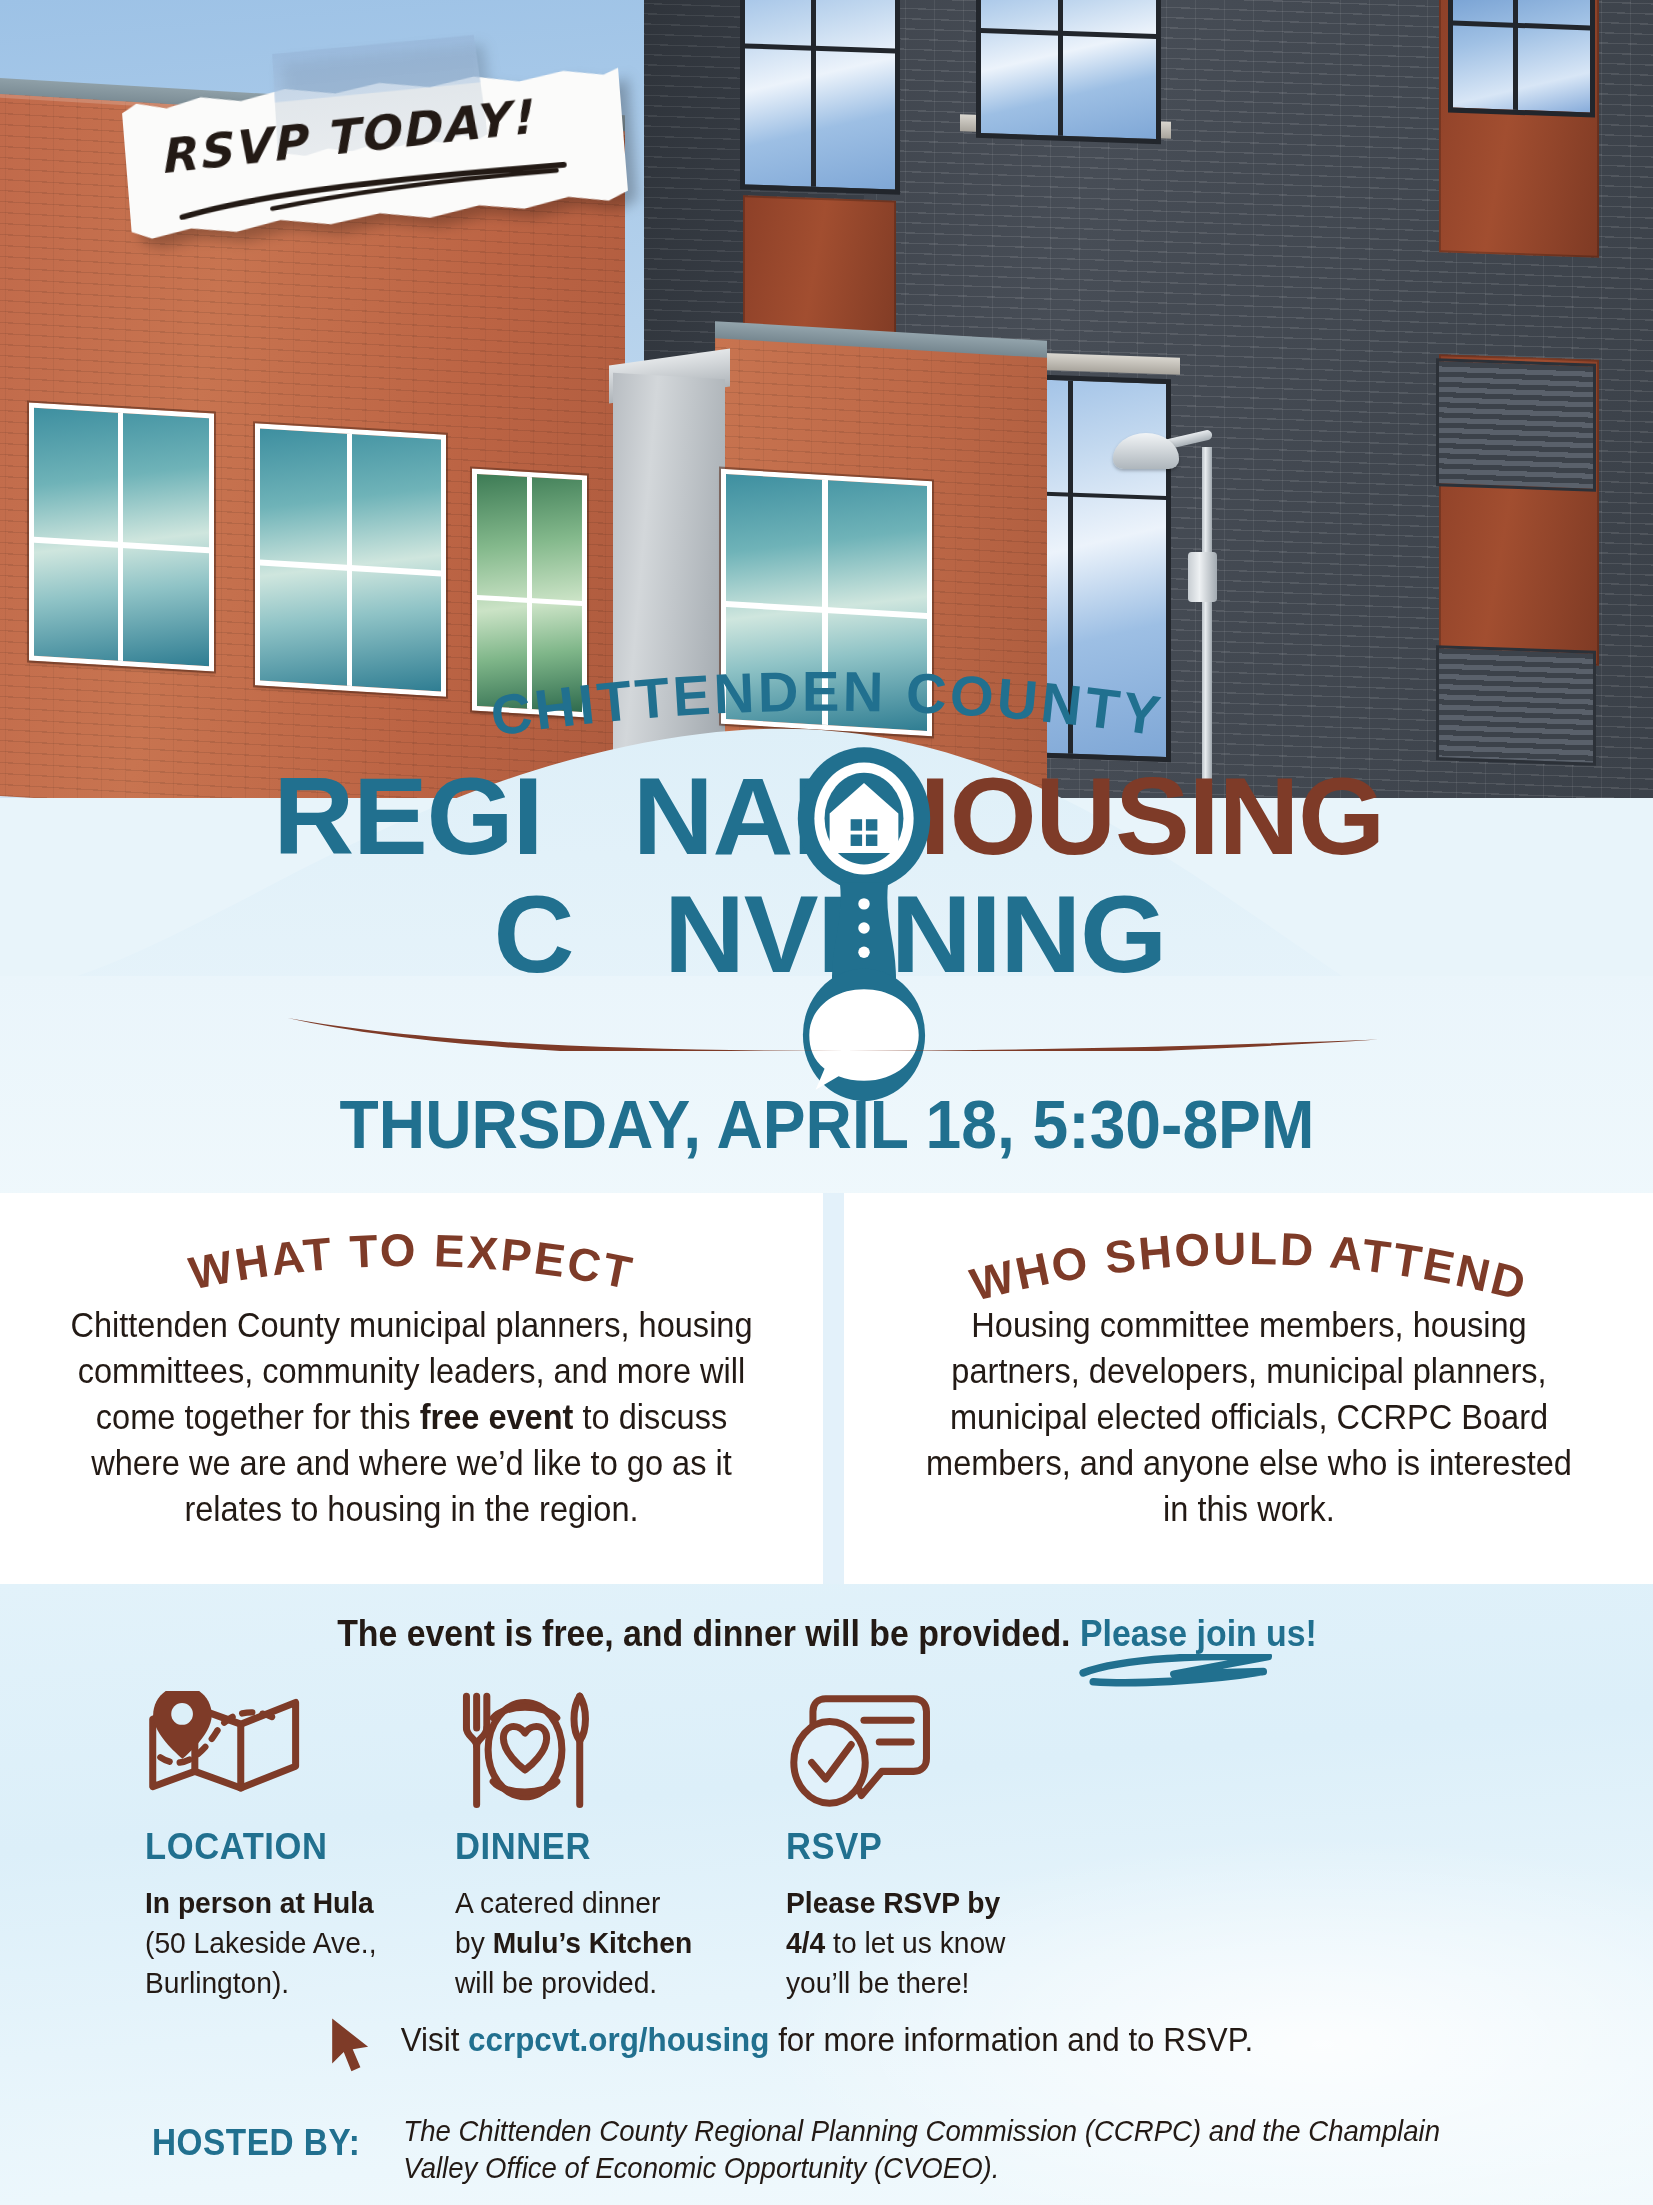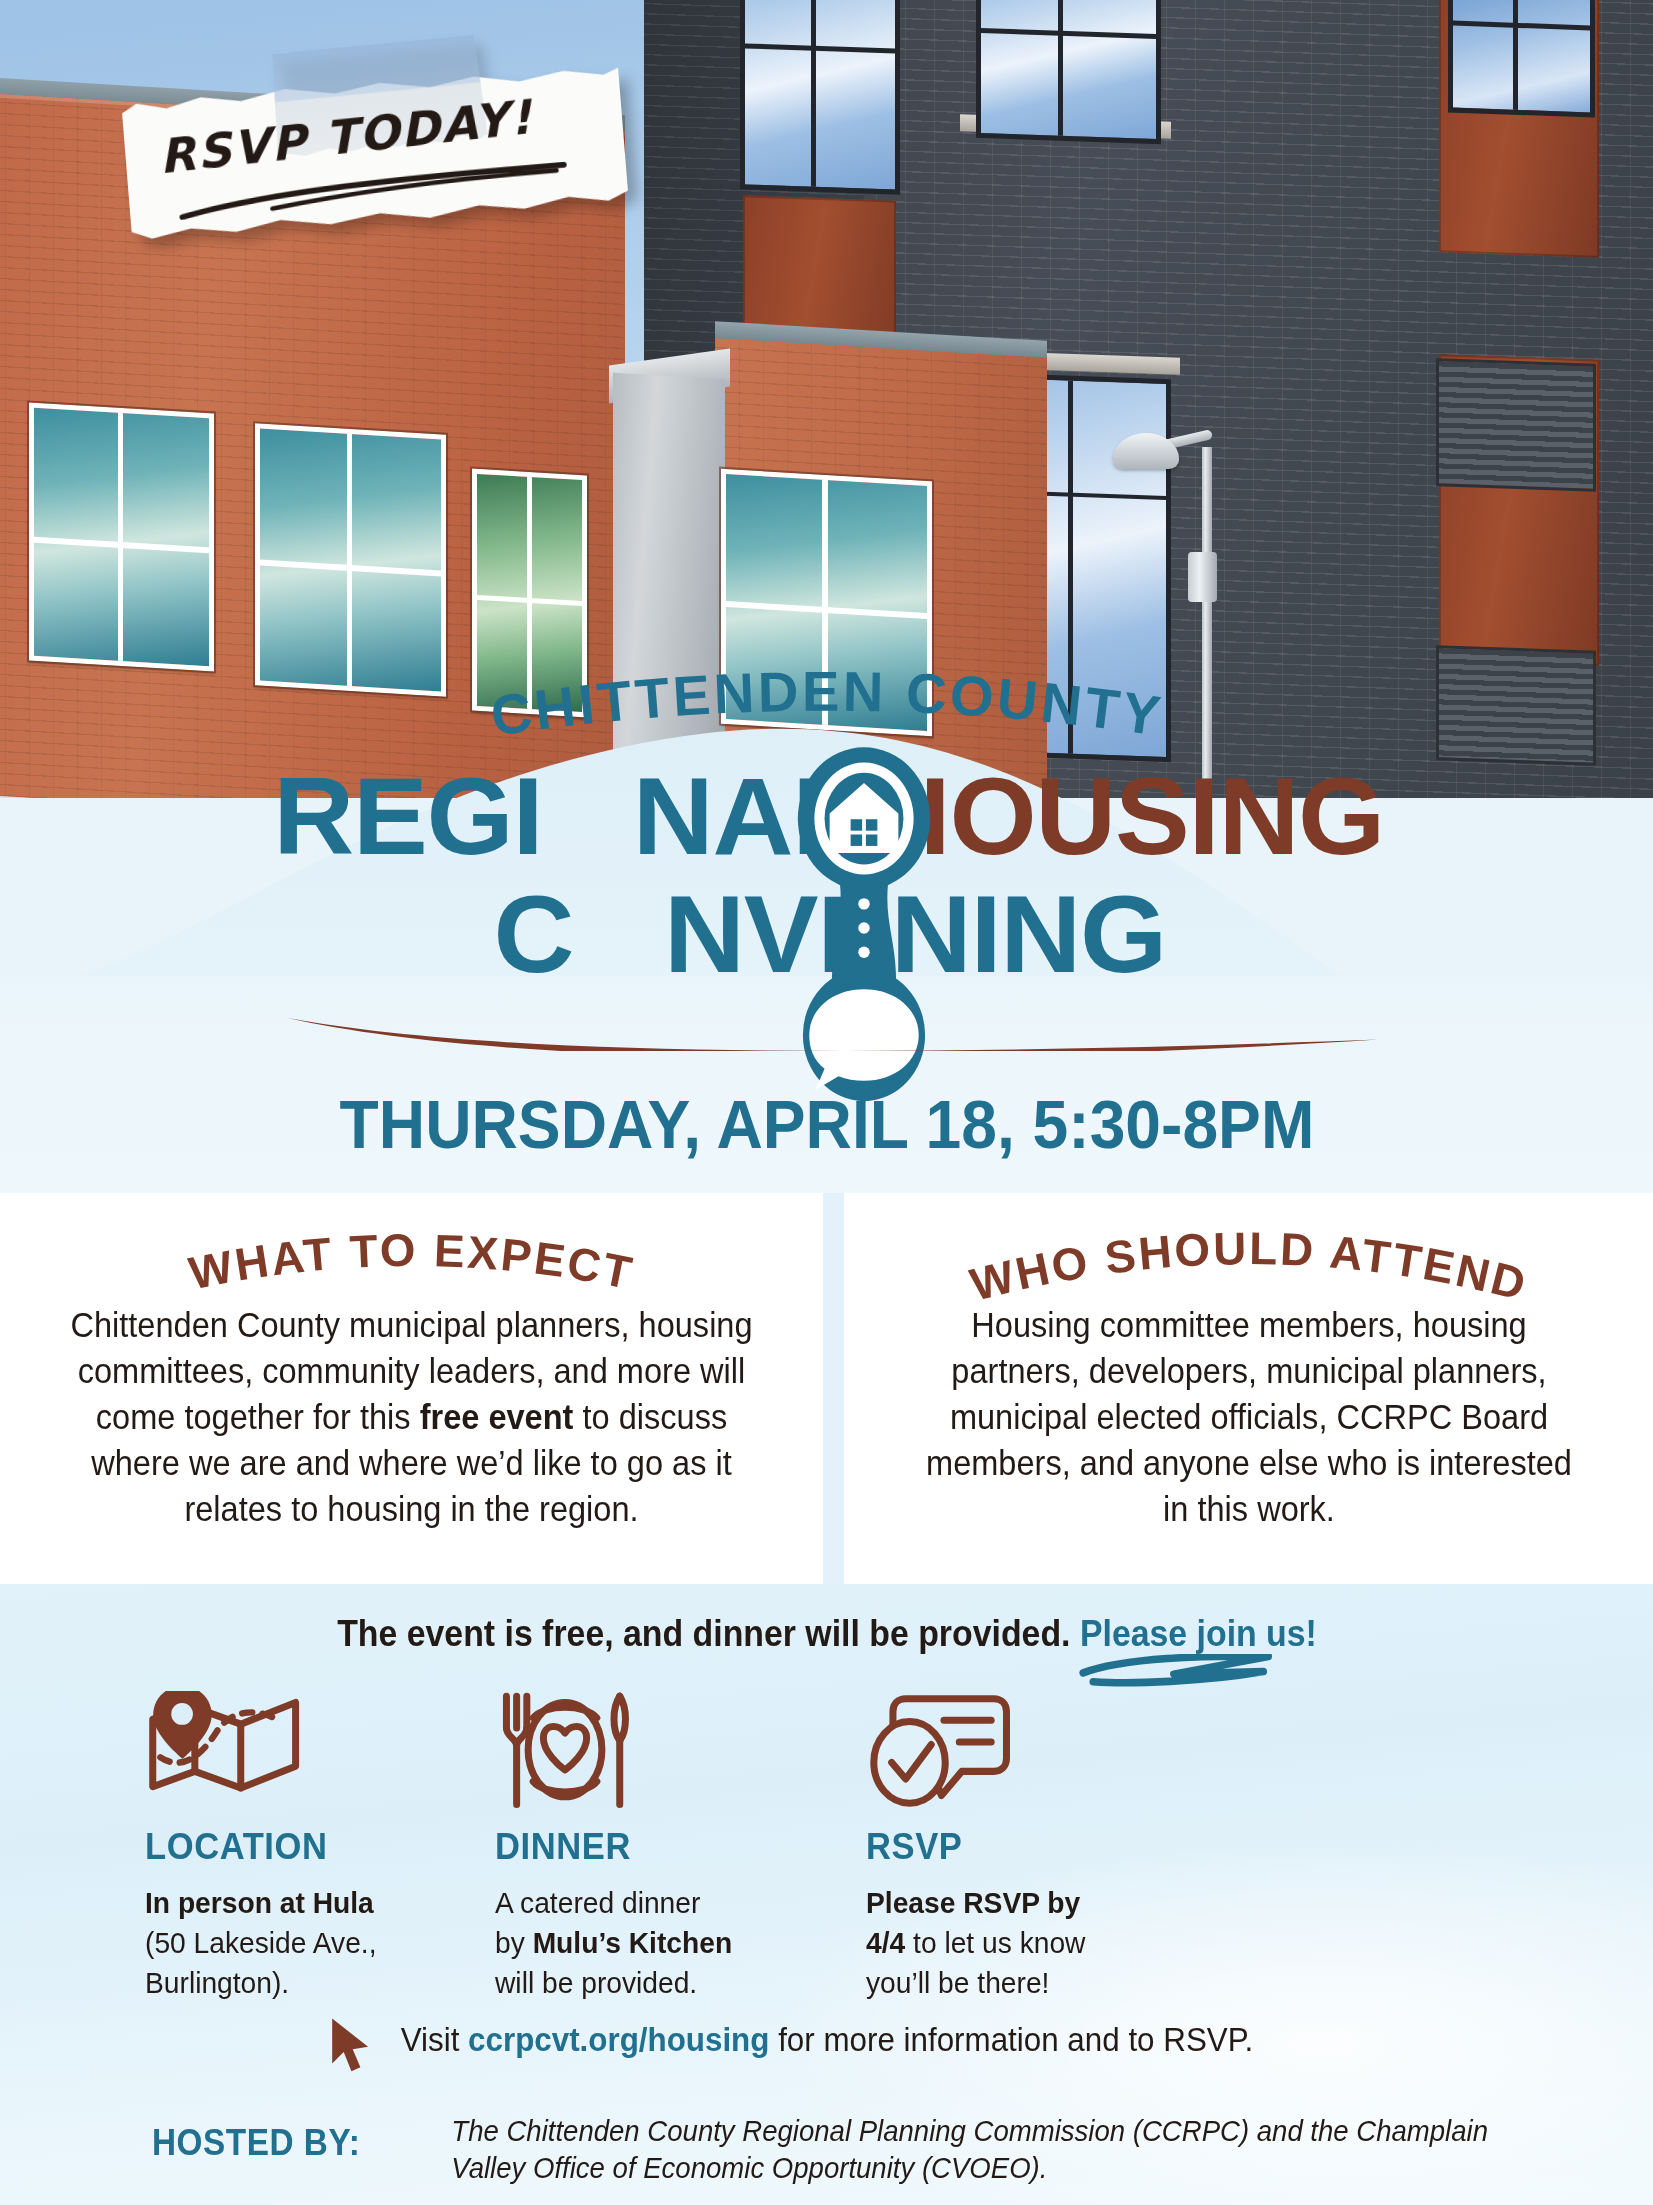--- a/index.html
+++ b/index.html
@@ -225,21 +225,21 @@
       linear-gradient(175deg,#E2F2FA 0%,#DCEFF9 35%,#E6F4FB 62%,#F2FAFD 100%);
   }
   .free-line {
     position:absolute; left:0; top:1613px; width:1654px; text-align:center;
     font-family:"Liberation Sans", sans-serif;
     font-weight:700; font-size:36px; color:#231A15; transform:scaleX(.94);
   }
   .free-line .join { color:#21708F; }
   .join-scribble { position:absolute; left:1078px; top:1654px; width:198px; height:34px; }
 
-  .items { position:absolute; left:0; top:1691px; width:1316px; display:flex;gap:40px; }
+  .items { position:absolute; left:0; top:1691px; width:1316px; display:flex; }
   .item { width:25%; padding-left:147px; }
   .item:nth-child(1){ padding-left:145px; }
   .item:nth-child(2){ padding-left:126px; }
   .item:nth-child(3){ padding-left:128px; }
   .item:nth-child(4){ padding-left:125px; }
   .item-icon { height:121px; }
   .item-label {
     font-family:"Liberation Sans", sans-serif;
     font-weight:700; font-size:36px; letter-spacing:0.6px; color:#21708F;
     margin-top:14px; transform:scaleX(.96); transform-origin:left center;
@@ -253,21 +253,21 @@
 
   .visit-row {
     position:absolute; left:0; top:2021px; width:1654px; text-align:center;
     font-family:"Liberation Sans", sans-serif; font-size:33px; color:#231A15;
     transform:scaleX(.95);
   }
   .visit-row .url { color:#21708F; font-weight:700; }
   .cursor-icon { position:absolute; left:327px; top:2016px; width:45px; height:59px; }
 
   .hosted {
-    position:absolute; left:152px; top:2113px; width:1404px; display:flex; align-items:flex-start;gap:48px;
+    position:absolute; left:152px; top:2113px; width:1404px; display:flex; align-items:flex-start;
   }
   .hosted-label {
     font-family:"Liberation Sans", sans-serif; font-weight:700; font-size:37px;
     color:#21708F; letter-spacing:0.6px; white-space:nowrap; transform:scaleX(.9);
     transform-origin:left center; margin-right:6.4px; padding-top:9px;
   }
   .hosted-text {
     font-family:"Liberation Sans", sans-serif; font-style:italic; font-size:29px;
     line-height:37px; color:#231A15; width:1155px; transform:scaleX(.95);
     transform-origin:left center; padding-left:14px;

